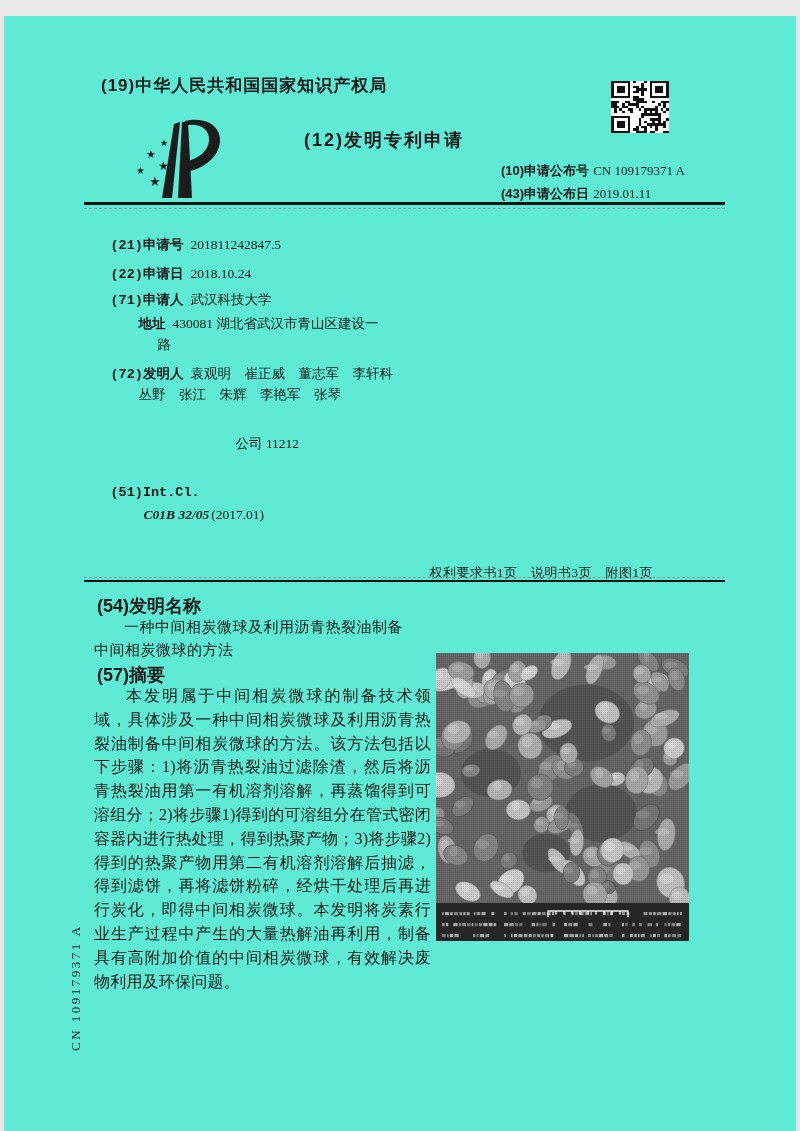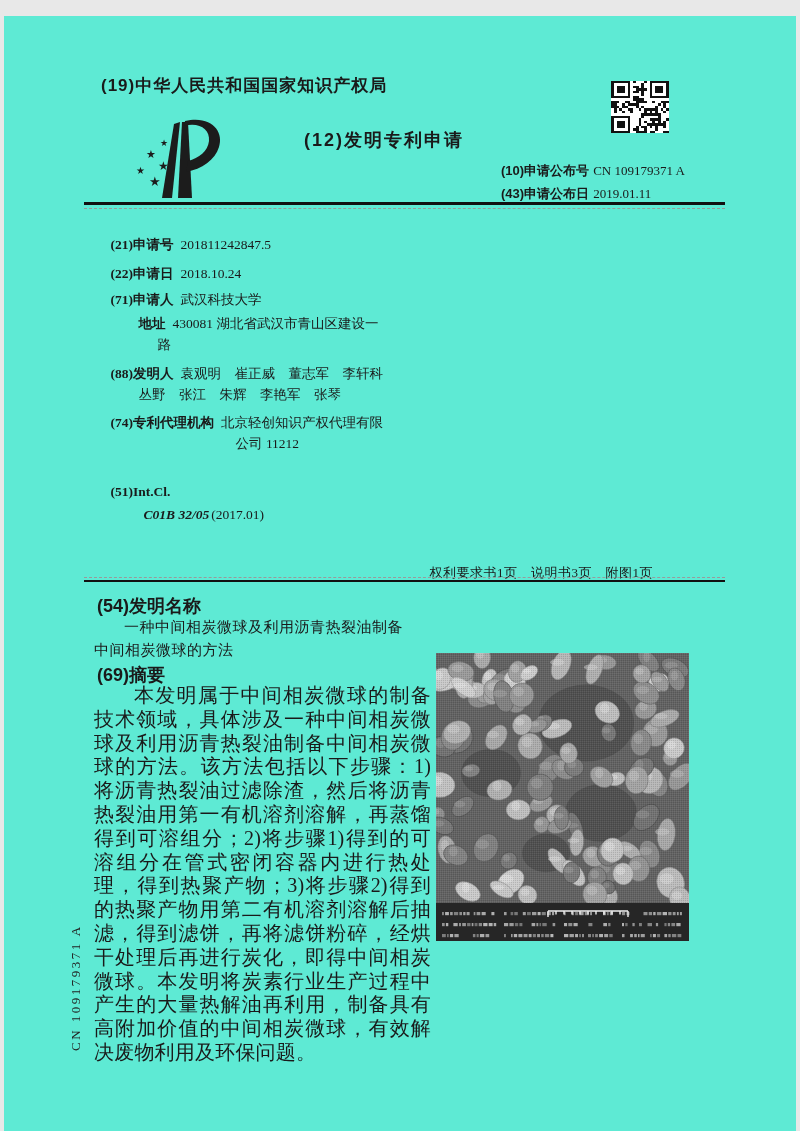--- a/index.html
+++ b/index.html
@@ -11,28 +11,28 @@
   .abs{position:absolute;}
   .hei{font-family:"Liberation Sans","DejaVu Sans",sans-serif; font-weight:bold;}
   .song{font-family:"Liberation Serif","DejaVu Serif",serif; font-weight:normal;}
   .office{font-size:17px; letter-spacing:1px;}
   .doctype{font-size:18px; letter-spacing:2px;}
   .publine{font-size:13px; white-space:nowrap;}
   .publine .val{font-family:"Liberation Serif","DejaVu Serif",serif; font-weight:normal; margin-left:4px;}
   .rule-solid{background:#111;}
   .rule-dashed{border-top:1px dashed #9a9a9a; height:0;}
   .row{font-size:13.5px; white-space:pre; line-height:18px;}
-  .row .lbl{font-family:Liberation Serif, serif; font-weight:bold;}
+  .row .lbl{font-family:Liberation Mono, monospace; font-weight:bold;}
   .row .val{margin-left:7px;}
   .intcl-main{font-style:italic; font-weight:bold;}
   .pagesinfo{font-size:13px; letter-spacing:.5px;}
   .sec-label{font-size:18px;}
   .title-line{font-size:15px; line-height:23px; letter-spacing:.5px;}
   .abstract{
-    font-size:20px; line-height:23.8px; text-align:justify;
+    font-size:16px; line-height:23.8px; text-align:justify;
     text-indent:2em; letter-spacing:.2px;
   }
   .side-num{
     font-size:13px; letter-spacing:2.5px; white-space:nowrap;
     transform:rotate(-90deg); transform-origin:left top; color:#222;
   }
   svg{display:block;}
 </style>
 </head>
 <body>
@@ -210,48 +210,45 @@
   <div class="abs row" style="left:93px; top:257px;">
     <span class="lbl">(71)申请人</span><span class="val">武汉科技大学</span>
   </div>
   <div class="abs row" style="left:121px; top:281px;">
     <span class="lbl">地址</span><span class="val">430081 湖北省武汉市青山区建设一</span>
   </div>
   <div class="abs row" style="left:140px; top:302px;">
     <span class="val" style="margin-left:0;">路</span>
   </div>
   <div class="abs row" style="left:93px; top:331px;">
-    <span class="lbl">(88)发明人</span><span class="val">袁观明　崔正威　董志军　李轩科</span>
+    <span class="lbl">(72)发明人</span><span class="val">袁观明　崔正威　董志军　李轩科</span>
   </div>
   <div class="abs row" style="left:121px; top:352px;">
     <span class="val" style="margin-left:0;">丛野　张江　朱辉　李艳军　张琴</span>
-  </div>
-  <div class="abs row" style="left:93px; top:380px;">
-    <span class="lbl">(74)专利代理机构</span><span class="val">北京轻创知识产权代理有限</span>
   </div>
   <div class="abs row" style="left:218px; top:401px;">
     <span class="val" style="margin-left:0;">公司 11212</span>
   </div>
   <div class="abs row" style="left:93px; top:449px;">
     <span class="lbl">(51)Int.Cl.</span>
   </div>
   <div class="abs row" style="left:126px; top:472px;">
     <span class="val intcl-main" style="margin-left:0;">C01B 32/05</span><span class="val" style="margin-left:2px;">(2017.01)</span>
   </div>
 
   <div class="abs pagesinfo" style="right:143px; top:548px;">权利要求书1页　说明书3页　附图1页</div>
 
   <div class="abs rule-dashed" style="left:80px; top:561px; width:641px;"></div>
   <div class="abs rule-solid" style="left:80px; top:564px; width:641px; height:2px;"></div>
 
   <div class="abs hei sec-label" style="left:93px; top:578px;">(54)发明名称</div>
   <div class="abs song title-line" style="left:90px; top:600px; width:340px; text-indent:2em;">一种中间相炭微球及利用沥青热裂油制备</div>
   <div class="abs song title-line" style="left:90px; top:623px; width:340px;">中间相炭微球的方法</div>
 
-  <div class="abs hei sec-label" style="left:93px; top:647px;">(69)摘要</div>
+  <div class="abs hei sec-label" style="left:93px; top:647px;">(57)摘要</div>
   <div class="abs song abstract" style="left:90px; top:668px; width:337px;">本发明属于中间相炭微球的制备技术领域，具体涉及一种中间相炭微球及利用沥青热裂油制备中间相炭微球的方法。该方法包括以下步骤：1)将沥青热裂油过滤除渣，然后将沥青热裂油用第一有机溶剂溶解，再蒸馏得到可溶组分；2)将步骤1)得到的可溶组分在管式密闭容器内进行热处理，得到热聚产物；3)将步骤2)得到的热聚产物用第二有机溶剂溶解后抽滤，得到滤饼，再将滤饼粉碎，经烘干处理后再进行炭化，即得中间相炭微球。本发明将炭素行业生产过程中产生的大量热解油再利用，制备具有高附加价值的中间相炭微球，有效解决废物利用及环保问题。</div>
 
   <div class="abs" style="left:432px; top:637px;">
     <svg id="sem-art" width="253" height="288" viewBox="0 0 253 288">
         <rect width="253" height="288" fill="#636363"></rect>
         <ellipse cx="150" cy="70" rx="48" ry="38.400000000000006" fill="#4b4b4b" opacity="0.75"></ellipse>
         <ellipse cx="165" cy="160" rx="36" ry="28.8" fill="#4b4b4b" opacity="0.75"></ellipse>
         <ellipse cx="55" cy="120" rx="30" ry="24" fill="#4b4b4b" opacity="0.75"></ellipse>
         <ellipse cx="110" cy="200" rx="24" ry="19.200000000000003" fill="#4b4b4b" opacity="0.75"></ellipse>
         <ellipse cx="72.7" cy="207.6" rx="8.1" ry="8.8" transform="rotate(41 72.7 207.6)" fill="rgb(122,122,122)" stroke="rgb(77,77,77)" stroke-width="0.6"></ellipse>

